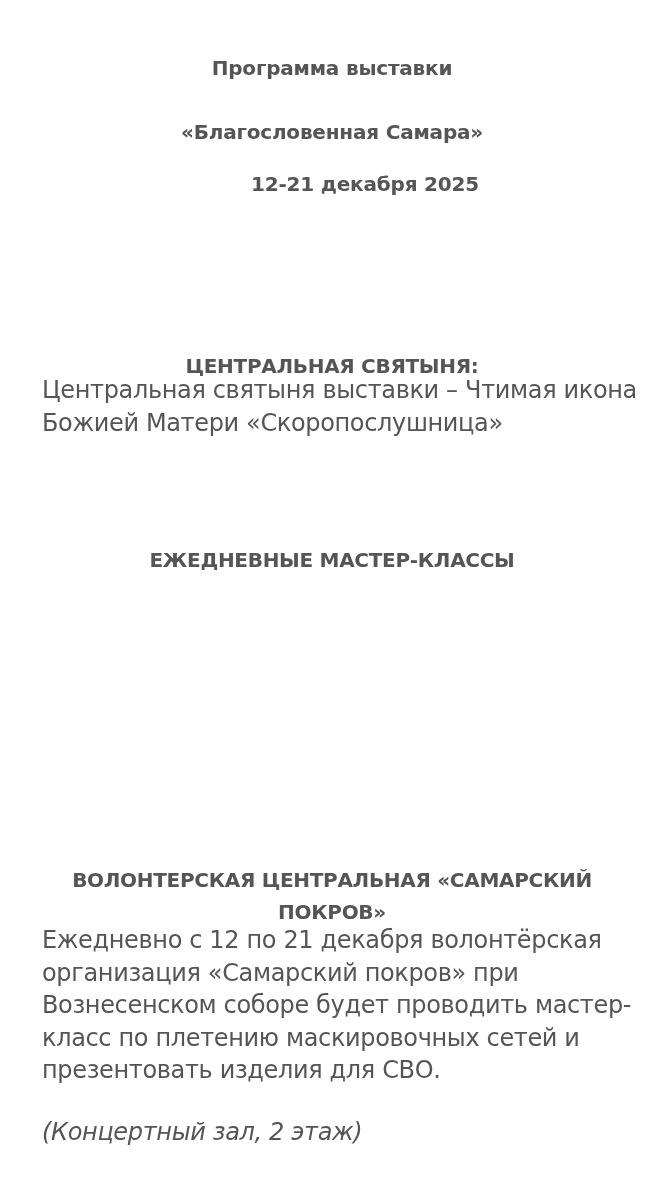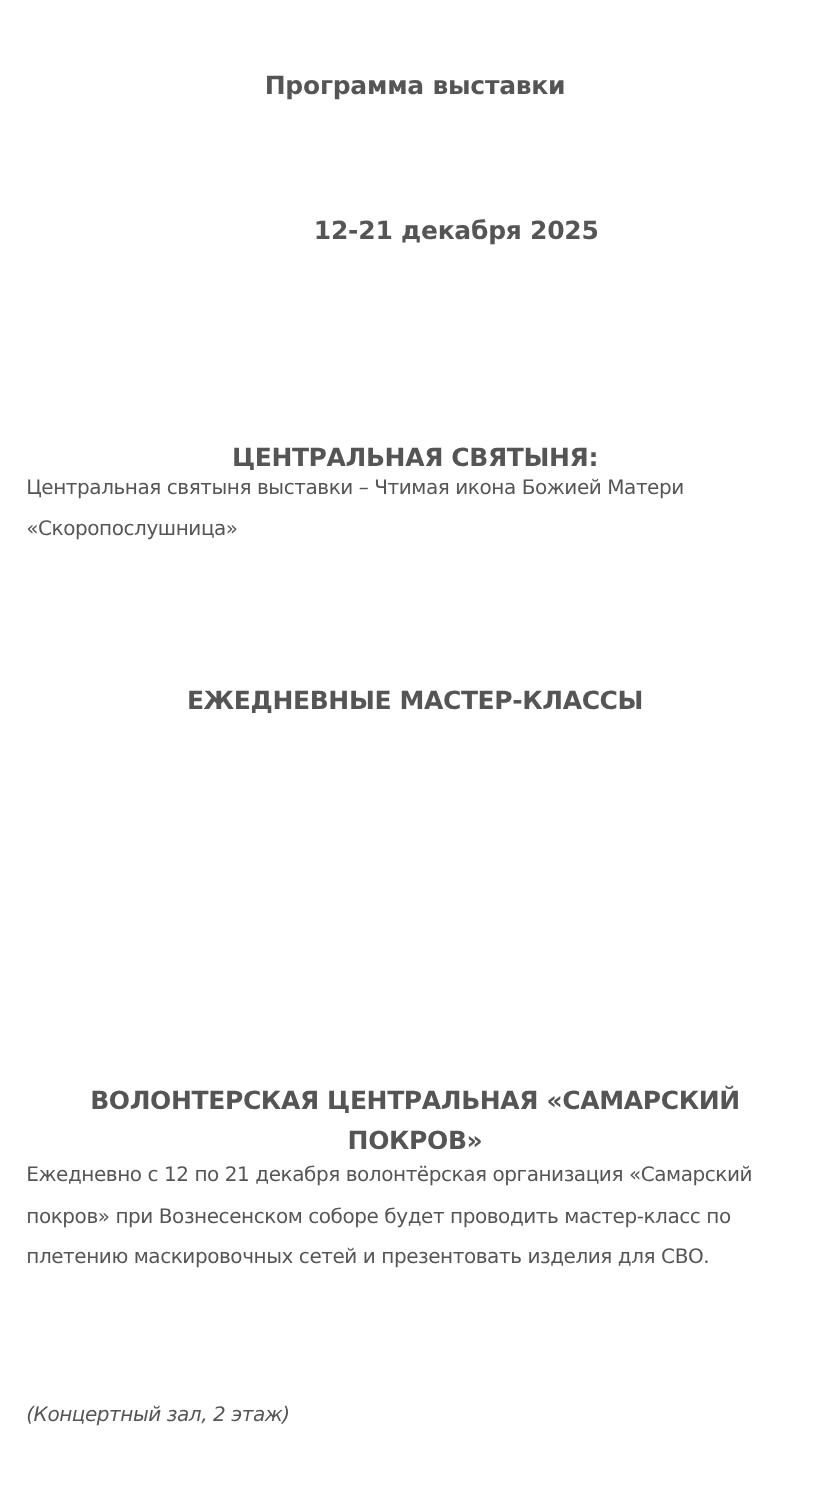--- a/index.html
+++ b/index.html
@@ -35,37 +35,38 @@
       width: 584px;
       text-align: center;
       font-weight: bold;
       font-size: 20px;
       line-height: 32px;
       letter-spacing: -0.3px;
       margin-top: 40px;
     }
     .para {
       position: absolute;
-      left: 21px;
+      left: 42px;
       width: 615px;
-      font-size: 16px;
+      font-size: 24px;
       line-height: 32.5px;
       letter-spacing: -0.35px;
       font-weight: normal;
     }
     .para.italic {
       font-style: italic;
     }
   </style>
 </head>
 <body>
 
 <div class="page">
 
   <div class="center-title" style="top:54px;">Программа выставки</div>
+  <div class="center-title" style="top:118px;">«Благословенная Самара»</div>
   <div class="center-title" style="top:170px;margin-left:33px;">12-21 декабря 2025</div>
 
   <div class="heading" style="top:310px;">ЦЕНТРАЛЬНАЯ СВЯТЫНЯ:</div>
   <div class="para" style="top:374px;">Центральная святыня выставки – Чтимая икона Божией Матери «Скоропослушница»</div>
 
   <div class="heading" style="top:504px;">ЕЖЕДНЕВНЫЕ МАСТЕР-КЛАССЫ</div>
 
   <div class="heading" style="top:824px;">ВОЛОНТЕРСКАЯ ЦЕНТРАЛЬНАЯ «САМАРСКИЙ ПОКРОВ»</div>
   <div class="para" style="top:924px;">Ежедневно с 12 по 21 декабря волонтёрская организация «Самарский покров» при Вознесенском соборе будет проводить мастер-класс по плетению маскировочных сетей и презентовать изделия для СВО.</div>
   <div class="para italic" style="top:1116px;">(Концертный зал, 2 этаж)</div>

